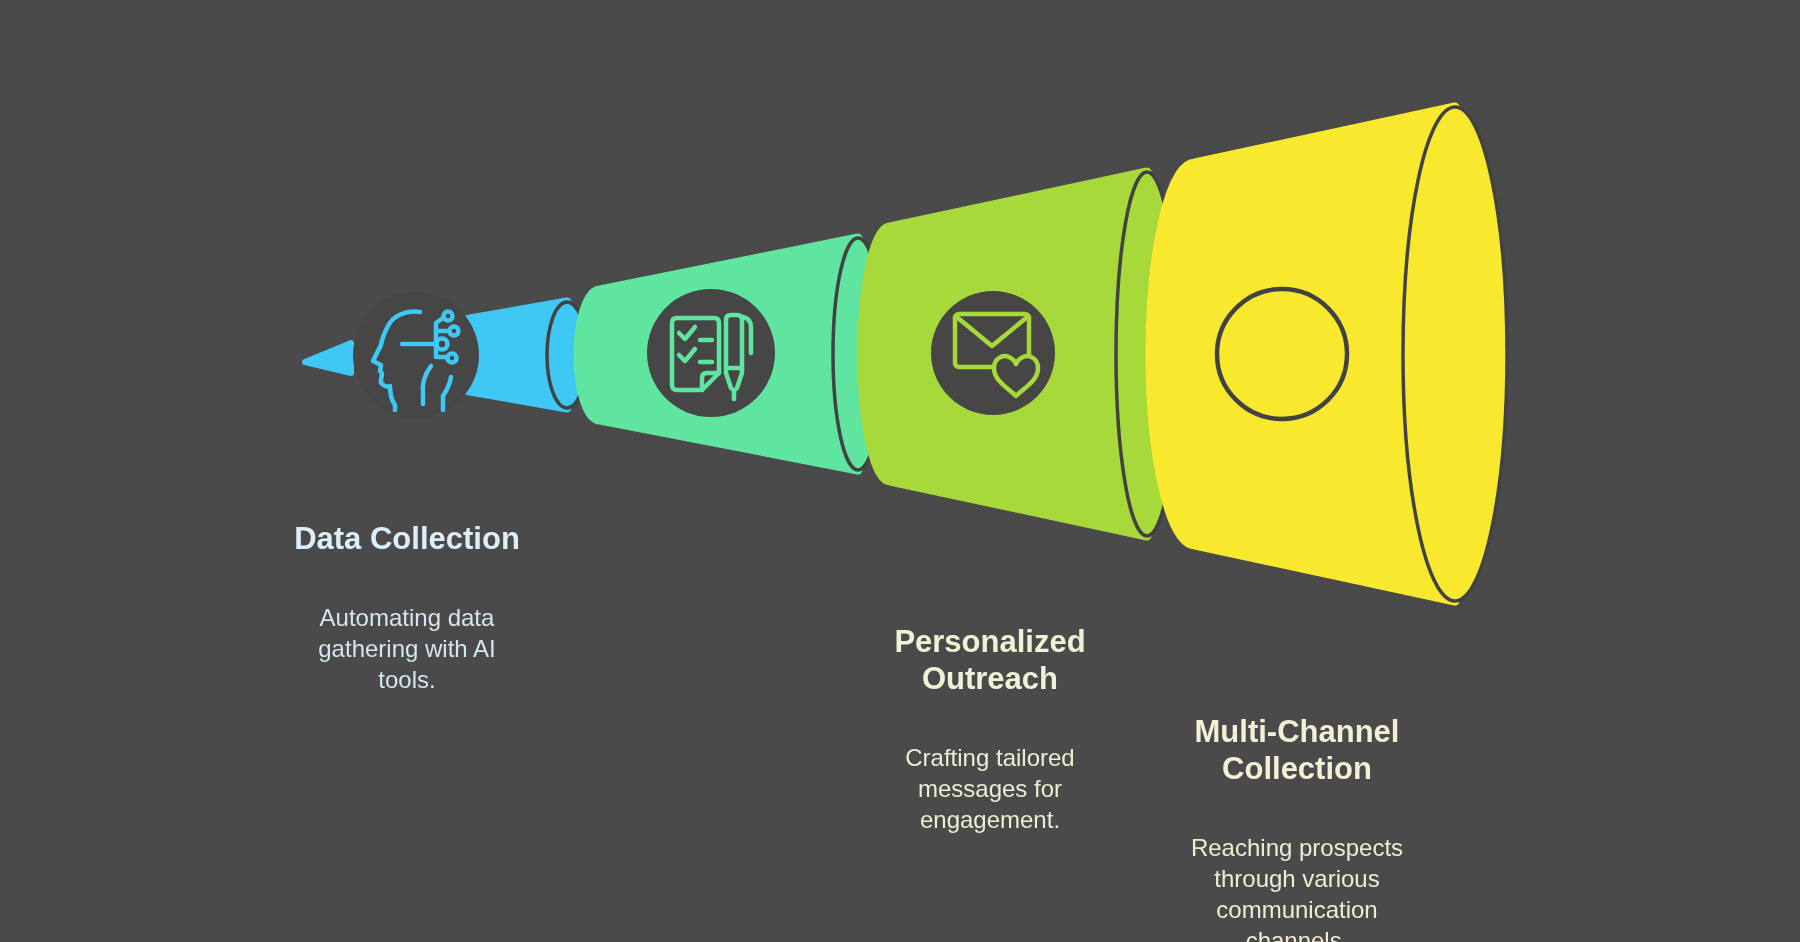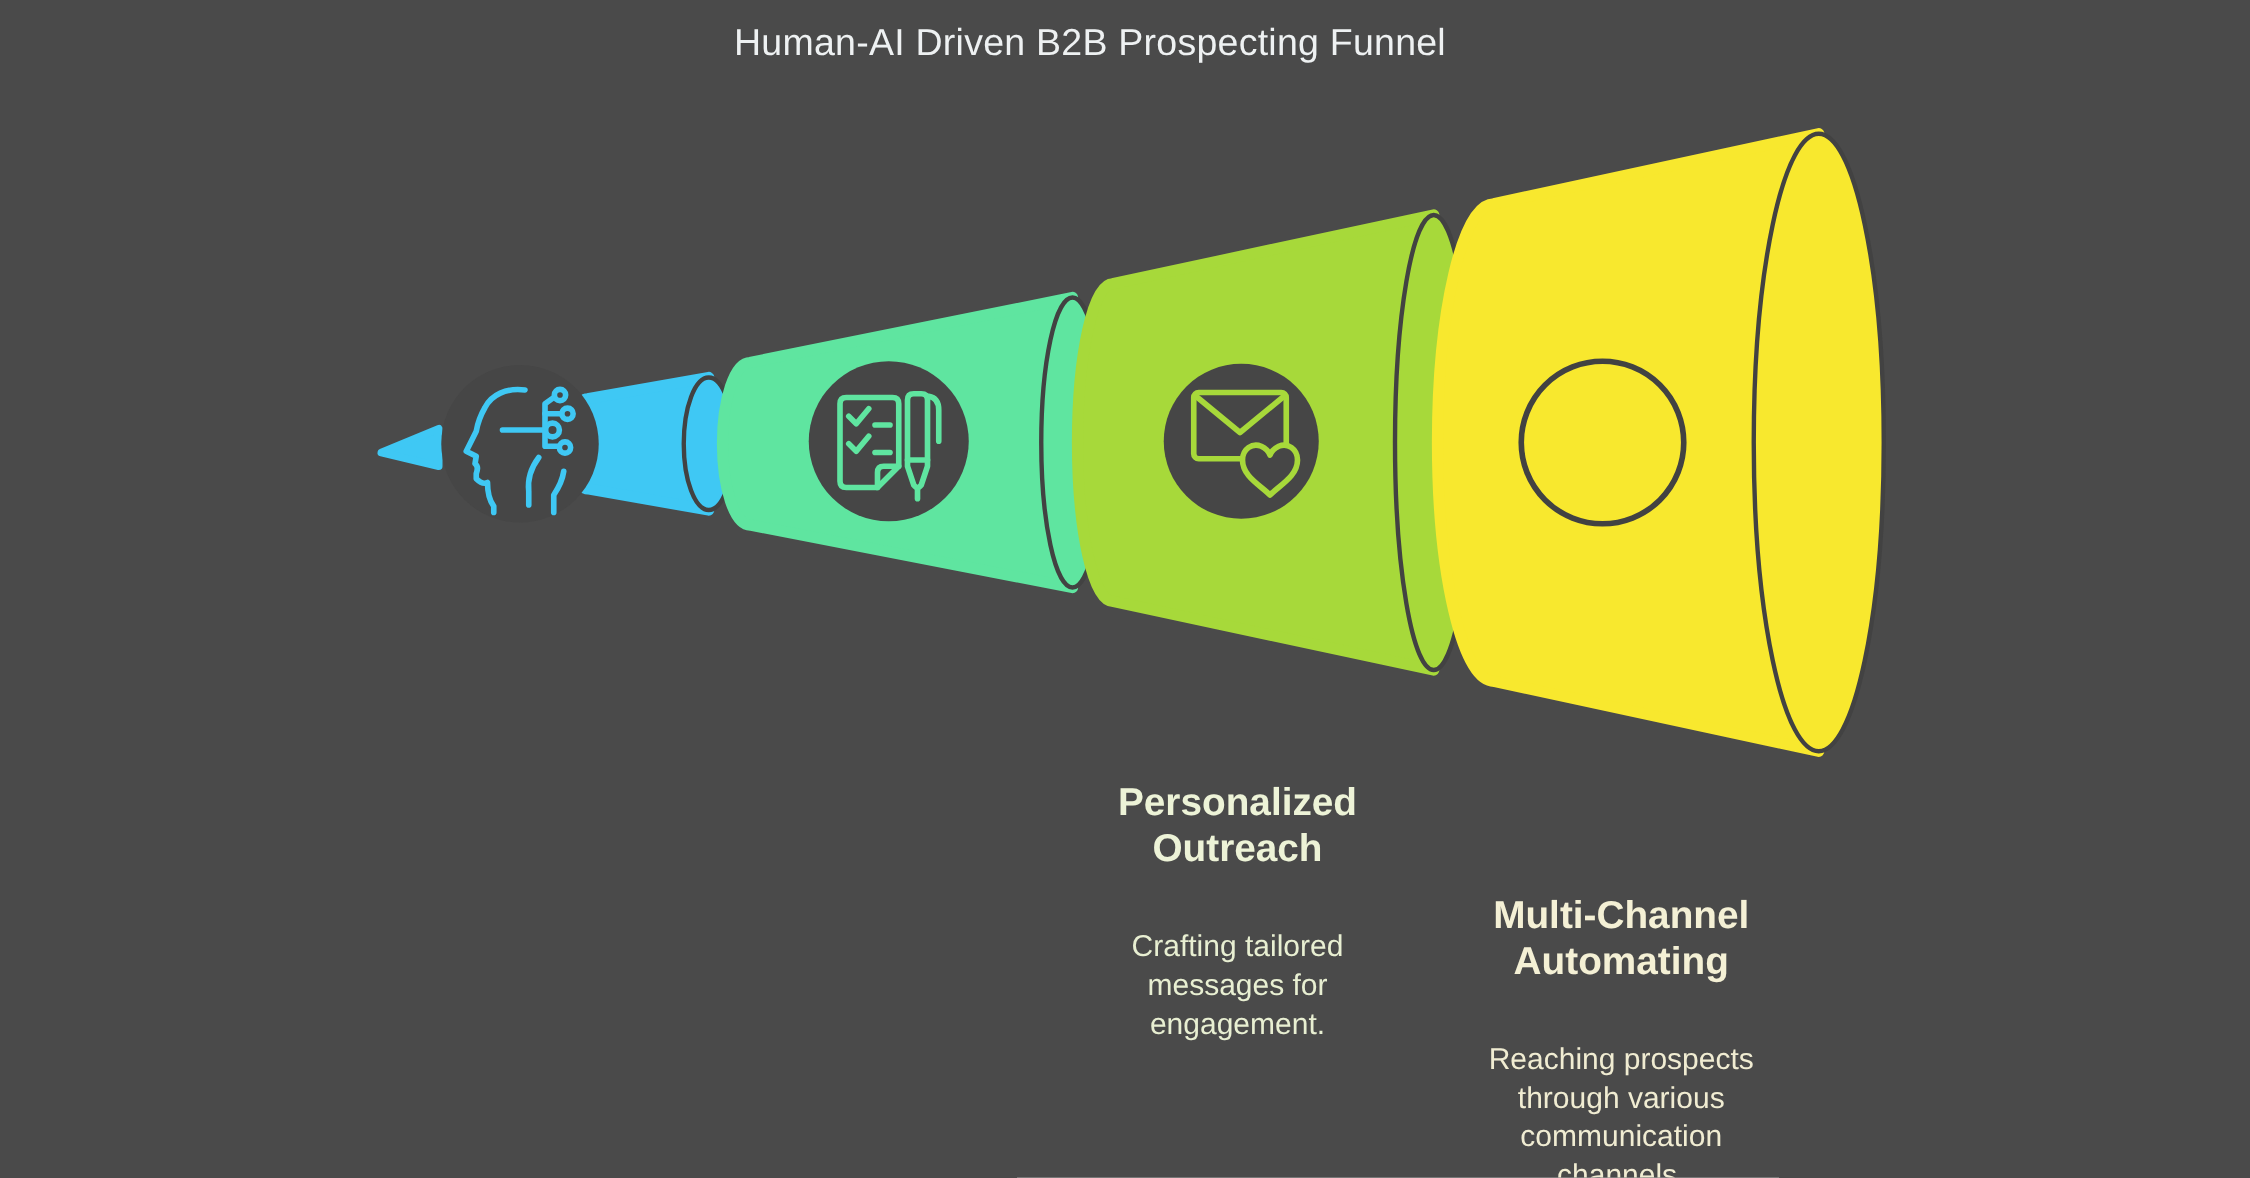--- a/index.html
+++ b/index.html
@@ -55,21 +55,20 @@
   .hd-1 { color:var(--heading1); } .bd-1 { color:var(--body1); }
   .hd-2 { color:var(--heading2); } .bd-2 { color:var(--body2); }
   .hd-3 { color:var(--heading3); } .bd-3 { color:var(--body3); }
   .hd-4 { color:var(--heading4); } .bd-4 { color:var(--body4); }
 </style>
 </head>
 <body>
 
 <div id="stage">
 
-  <div class="page-title">Human-AI Driven B2B Prospecting Funnel</div>
 
   <svg id="funnel-svg" width="1800" height="942" viewBox="0 0 1800 942">
 
     <polygon class="tip-blue" points="305,362 351,343 351,373"></polygon>
 
     <g>
       <path class="body-blue" d="M470,319 L567,302 L567,408 L470,391 A13,36 0 0 1 470,319 Z"></path>
       <ellipse class="cap-blue" cx="567" cy="355" rx="20" ry="53"></ellipse>
     </g>
 
@@ -122,32 +121,38 @@
       <rect class="stroke-lime" x="955" y="314" width="74" height="53" rx="4"></rect>
       <path class="stroke-lime" d="M958,318 L992,346 L1026,318"></path>
       <path class="heart-shape" d="M1016,396 C1008,388 994,381 994,368 C994,359 1002,354 1009,357 C1013,359 1015,361 1016,364 C1017,361 1019,359 1023,357 C1030,354 1038,359 1038,368 C1038,381 1024,388 1016,396 Z"></path>
     </g>
 
     <g>
       <circle class="ring-dark" cx="1282" cy="354" r="65"></circle>
     </g>
   </svg>
 
+  <div class="label-block" style="left:407px; top:503px; width:280px;">
+    <h2 class="hd-1">Data Collection</h2>
+    <p class="bd-1">Automating data
+gathering with AI
+tools.</p>
+  </div>
 
 
   <div class="label-block" style="left:990px; top:606px; width:280px;">
     <h2 class="hd-3">Personalized
 Outreach</h2>
     <p class="bd-3">Crafting tailored
 messages for
 engagement.</p>
   </div>
 
   <div class="label-block" style="left:1297px; top:696px; width:300px;">
     <h2 class="hd-4">Multi-Channel
-Automating</h2>
+Collection</h2>
     <p class="bd-4">Reaching prospects
 through various
 communication
 channels.</p>
   </div>
 
 </div>
 
 </body></html>

